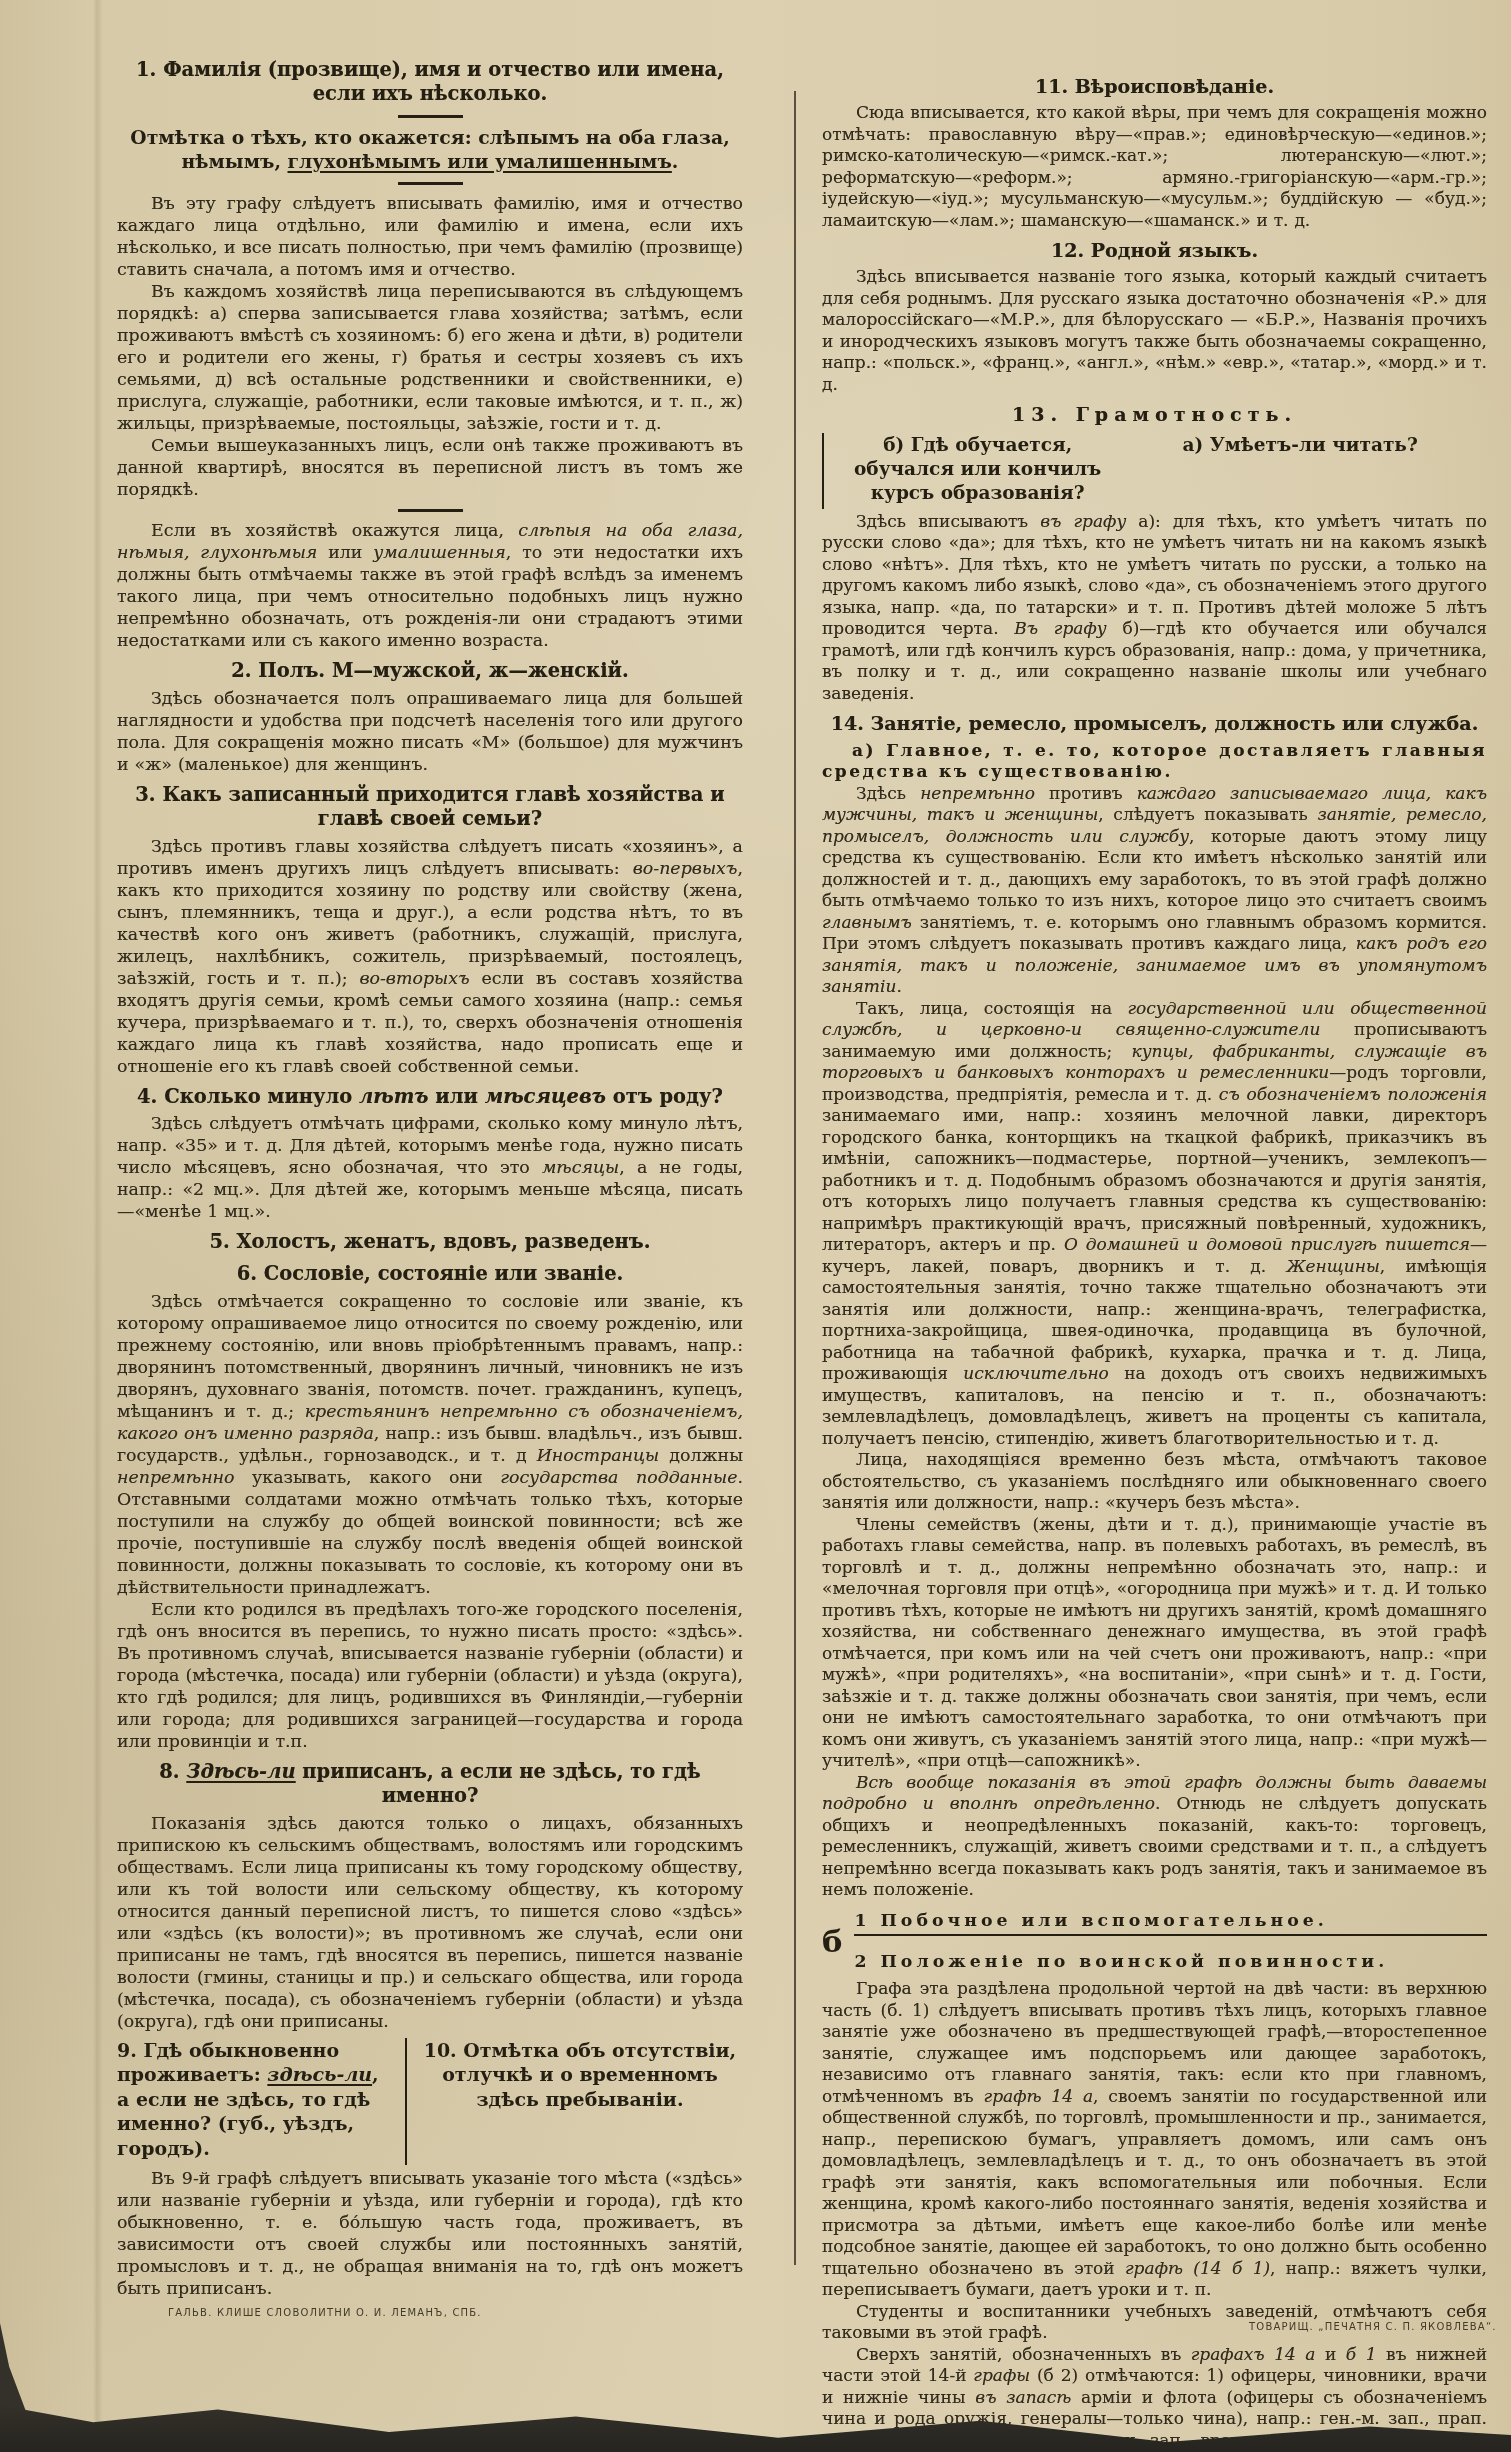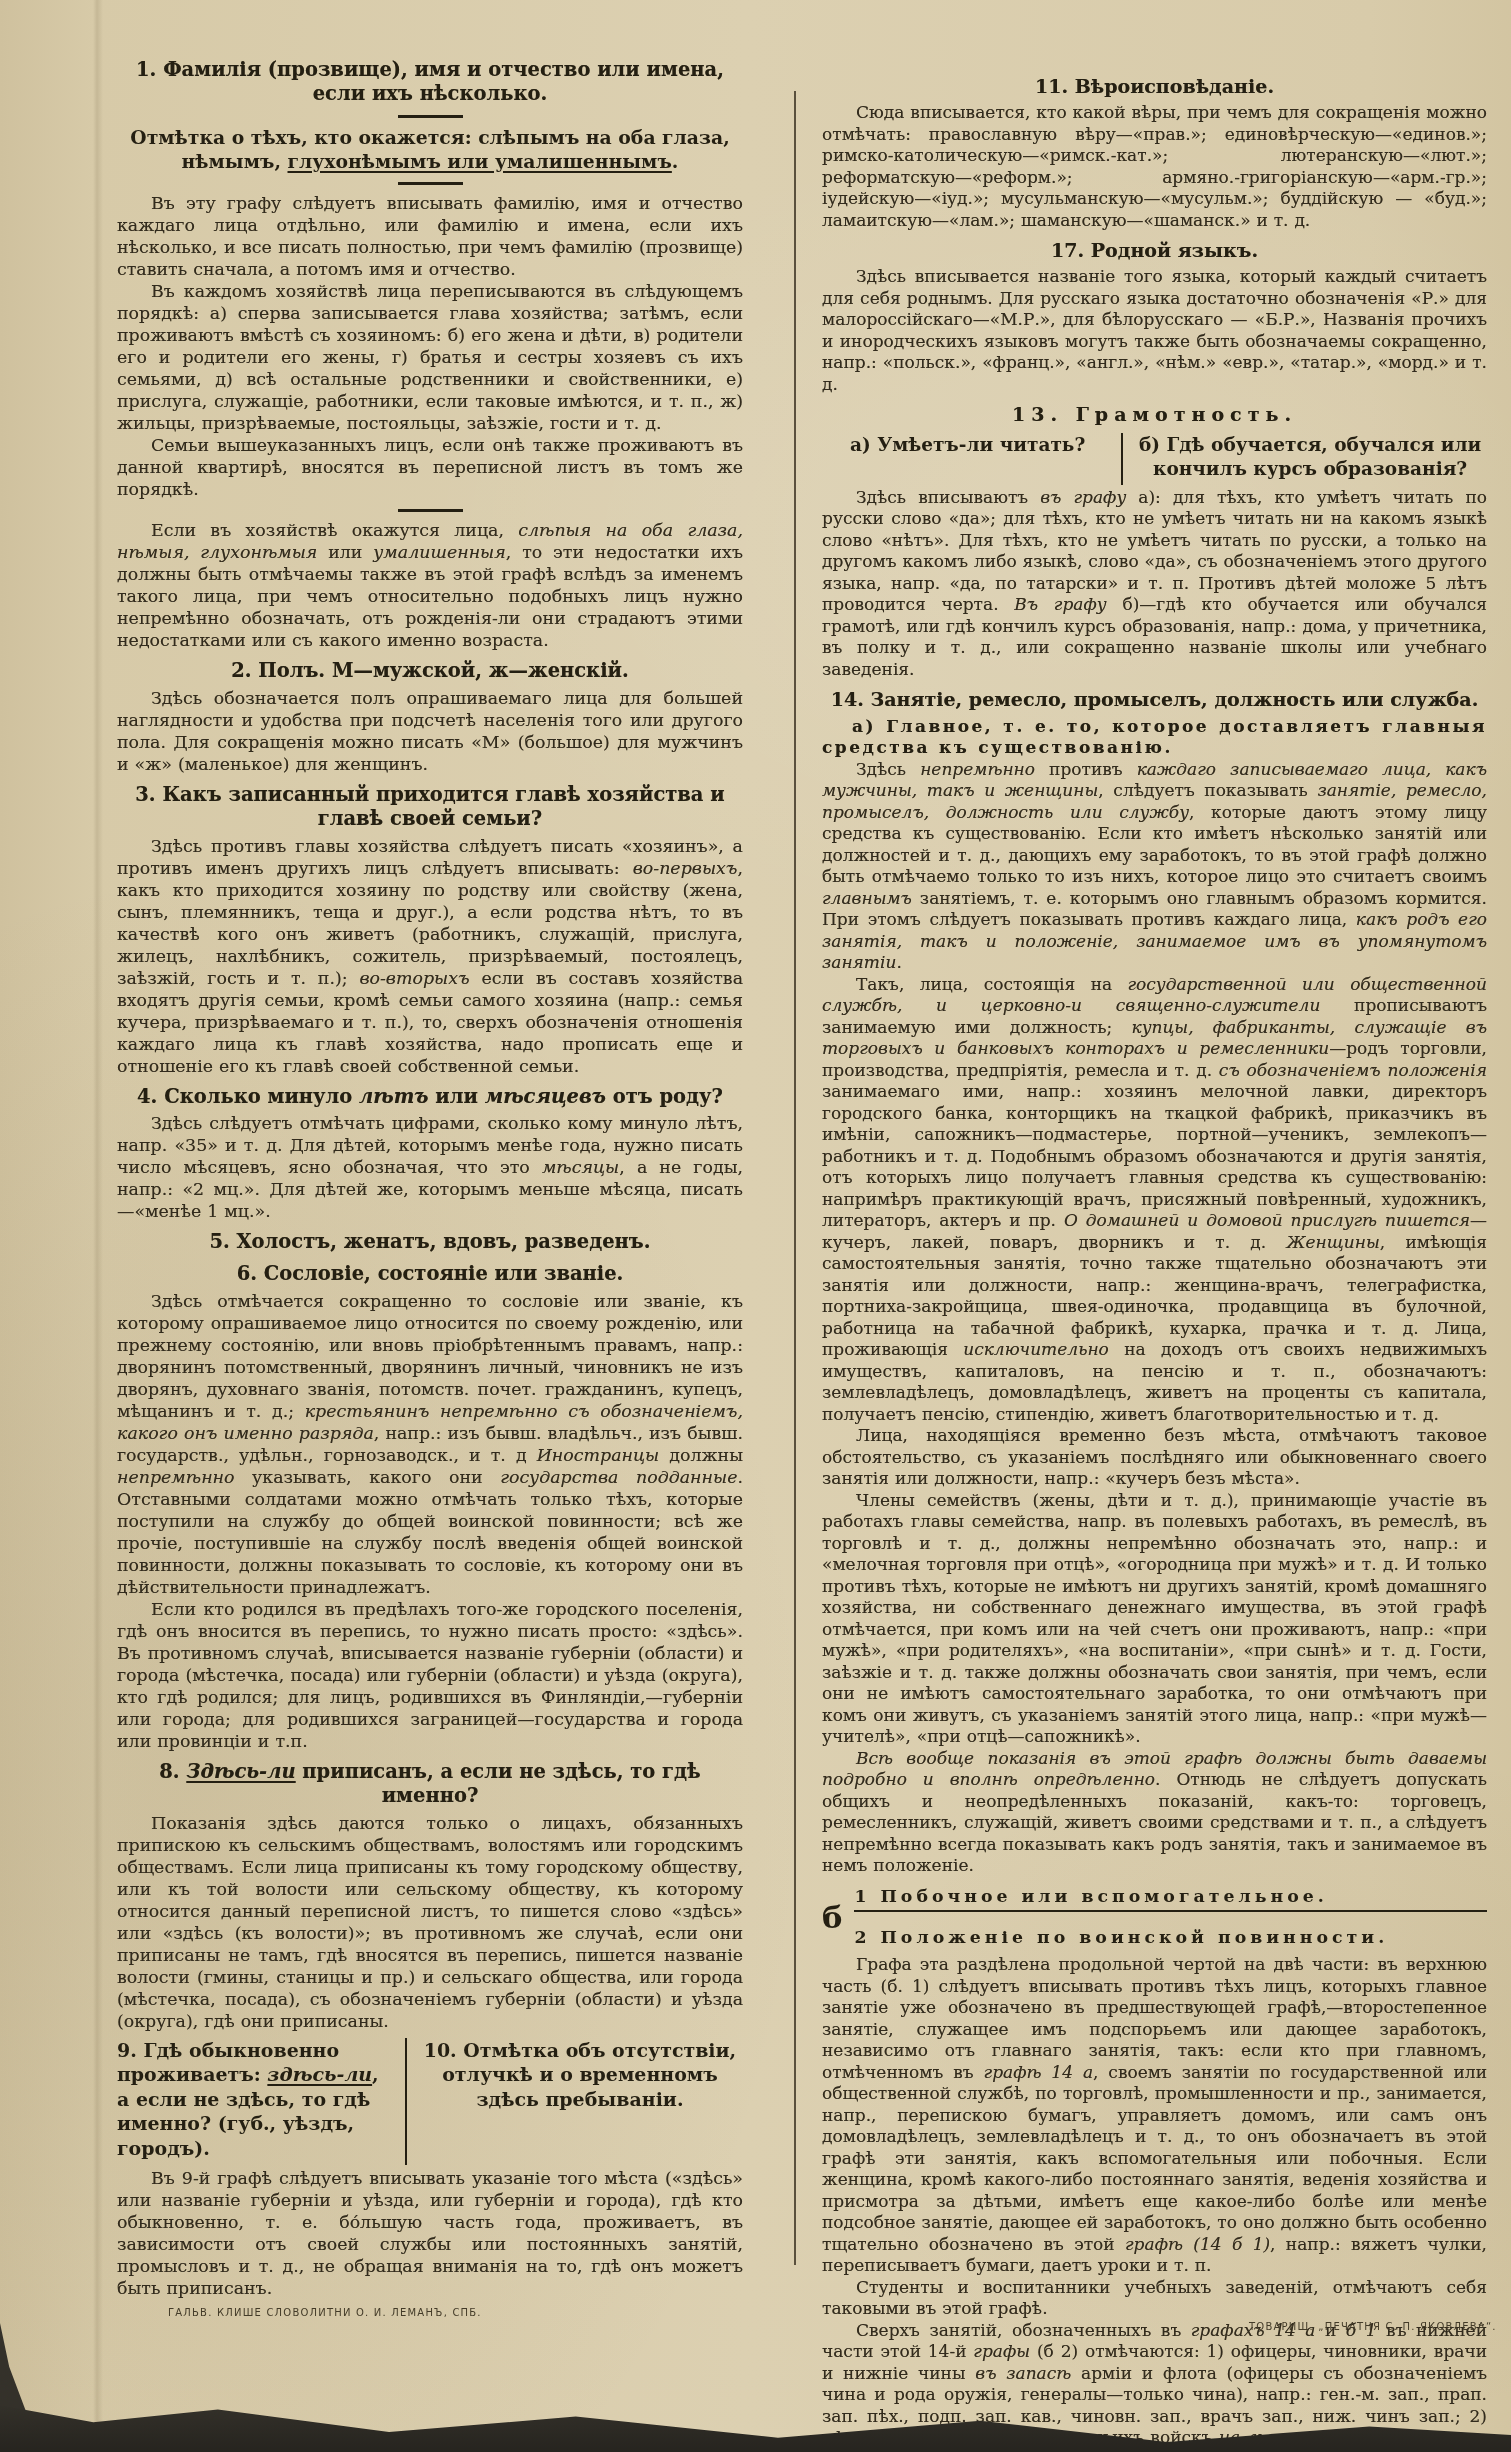--- a/index.html
+++ b/index.html
@@ -96,29 +96,29 @@
         <div class="cell r">
           <div class="hr">10. Отмѣтка объ отсутствіи, отлучкѣ и о временномъ здѣсь пребываніи.</div>
         </div>
       </div>
       <p class="blk-p">Въ 9-й графѣ слѣдуетъ вписывать указаніе того мѣста («здѣсь» или названіе губерніи и уѣзда, или губерніи и города), гдѣ кто обыкновенно, т. е. бо́льшую часть года, проживаетъ, въ зависимости отъ своей службы или постоянныхъ занятій, промысловъ и т. д., не обращая вниманія на то, гдѣ онъ можетъ быть приписанъ.</p>
     </div>
   <div class="divider"></div>
   <div class="col col-right">
       <div class="blk-h">11. Вѣроисповѣданіе.</div>
       <p class="blk-p">Сюда вписывается, кто какой вѣры, при чемъ для сокращенія можно отмѣчать: православную вѣру—«прав.»; единовѣрческую—«единов.»; римско-католическую—«римск.-кат.»; лютеранскую—«лют.»; реформатскую—«реформ.»; армяно.-григоріанскую—«арм.-гр.»; іудейскую—«іуд.»; мусульманскую—«мусульм.»; буддійскую — «буд.»; ламаитскую—«лам.»; шаманскую—«шаманск.» и т. д.</p>
-      <div class="blk-h">17. Родной языкъ.</div>
+      <div class="blk-h">12. Родной языкъ.</div>
       <p class="blk-p">Здѣсь вписывается названіе того языка, который каждый считаетъ для себя роднымъ. Для русскаго языка достаточно обозначенія «Р.» для малороссійскаго—«М.Р.», для бѣлорусскаго — «Б.Р.», Названія прочихъ и инородческихъ языковъ могутъ также быть обозначаемы сокращенно, напр.: «польск.», «франц.», «англ.», «нѣм.» «евр.», «татар.», «морд.» и т. д.</p>
       <div class="blk-h sp">13. Грамотность.</div>
       <div class="split s13" style="grid-template-columns: 45% 55%;">
+        <div class="cell r">
+          <div class="hr">б) Гдѣ обучается, обучался или кончилъ курсъ образованія?</div>
+        </div>
         <div class="cell">
           <div class="hl">а) Умѣетъ-ли читать?</div>
-        </div>
-        <div class="cell r">
-          <div class="hr">б) Гдѣ обучается, обучался или кончилъ курсъ образованія?</div>
         </div>
       </div>
       <p class="blk-p">Здѣсь вписываютъ <i>въ графу</i> а): для тѣхъ, кто умѣетъ читать по русски слово «да»; для тѣхъ, кто не умѣетъ читать ни на какомъ языкѣ слово «нѣтъ». Для тѣхъ, кто не умѣетъ читать по русски, а только на другомъ какомъ либо языкѣ, слово «да», съ обозначеніемъ этого другого языка, напр. «да, по татарски» и т. п. Противъ дѣтей моложе 5 лѣтъ проводится черта. <i>Въ графу</i> б)—гдѣ кто обучается или обучался грамотѣ, или гдѣ кончилъ курсъ образованія, напр.: дома, у причетника, въ полку и т. д., или сокращенно названіе школы или учебнаго заведенія.</p>
       <div class="blk-h">14. Занятіе, ремесло, промыселъ, должность или служба.</div>
       <p class="blk-p bold-spaced">а) Главное, т. е. то, которое доставляетъ главныя средства къ существованію.</p>
       <p class="blk-p">Здѣсь <i>непремѣнно</i> противъ <i>каждаго записываемаго лица, какъ мужчины, такъ и женщины</i>, слѣдуетъ показывать <i>занятіе, ремесло, промыселъ, должность или службу</i>, которые даютъ этому лицу средства къ существованію. Если кто имѣетъ нѣсколько занятій или должностей и т. д., дающихъ ему заработокъ, то въ этой графѣ должно быть отмѣчаемо только то изъ нихъ, которое лицо это считаетъ своимъ <i>главнымъ</i> занятіемъ, т. е. которымъ оно главнымъ образомъ кормится. При этомъ слѣдуетъ показывать противъ каждаго лица, <i>какъ родъ его занятія, такъ и положеніе, занимаемое имъ въ упомянутомъ занятіи</i>.</p>
       <p class="blk-p">Такъ, лица, состоящія на <i>государственной или общественной службѣ, и церковно-и священно-служители</i> прописываютъ занимаемую ими должность; <i>купцы, фабриканты, служащіе въ торговыхъ и банковыхъ конторахъ и ремесленники</i>—родъ торговли, производства, предпріятія, ремесла и т. д. <i>съ обозначеніемъ положенія</i> занимаемаго ими, напр.: хозяинъ мелочной лавки, директоръ городского банка, конторщикъ на ткацкой фабрикѣ, приказчикъ въ имѣніи, сапожникъ—подмастерье, портной—ученикъ, землекопъ—работникъ и т. д. Подобнымъ образомъ обозначаются и другія занятія, отъ которыхъ лицо получаетъ главныя средства къ существованію: напримѣръ практикующій врачъ, присяжный повѣренный, художникъ, литераторъ, актеръ и пр. <i>О домашней и домовой прислугѣ пишется</i>—кучеръ, лакей, поваръ, дворникъ и т. д. <i>Женщины</i>, имѣющія самостоятельныя занятія, точно также тщательно обозначаютъ эти занятія или должности, напр.: женщина-врачъ, телеграфистка, портниха-закройщица, швея-одиночка, продавщица въ булочной, работница на табачной фабрикѣ, кухарка, прачка и т. д. Лица, проживающія <i>исключительно</i> на доходъ отъ своихъ недвижимыхъ имуществъ, капиталовъ, на пенсію и т. п., обозначаютъ: землевладѣлецъ, домовладѣлецъ, живетъ на проценты съ капитала, получаетъ пенсію, стипендію, живетъ благотворительностью и т. д.</p>
       <p class="blk-p">Лица, находящіяся временно безъ мѣста, отмѣчаютъ таковое обстоятельство, съ указаніемъ послѣдняго или обыкновеннаго своего занятія или должности, напр.: «кучеръ безъ мѣста».</p>
       <p class="blk-p">Члены семействъ (жены, дѣти и т. д.), принимающіе участіе въ работахъ главы семейства, напр. въ полевыхъ работахъ, въ ремеслѣ, въ торговлѣ и т. д., должны непремѣнно обозначать это, напр.: и «мелочная торговля при отцѣ», «огородница при мужѣ» и т. д. И только противъ тѣхъ, которые не имѣютъ ни другихъ занятій, кромѣ домашняго хозяйства, ни собственнаго денежнаго имущества, въ этой графѣ отмѣчается, при комъ или на чей счетъ они проживаютъ, напр.: «при мужѣ», «при родителяхъ», «на воспитаніи», «при сынѣ» и т. д. Гости, заѣзжіе и т. д. также должны обозначать свои занятія, при чемъ, если они не имѣютъ самостоятельнаго заработка, то они отмѣчаютъ при комъ они живутъ, съ указаніемъ занятій этого лица, напр.: «при мужѣ—учителѣ», «при отцѣ—сапожникѣ».</p>
       <p class="blk-p"><i>Всѣ вообще показанія въ этой графѣ должны быть даваемы подробно и вполнѣ опредѣленно</i>. Отнюдь не слѣдуетъ допускать общихъ и неопредѣленныхъ показаній, какъ-то: торговецъ, ремесленникъ, служащій, живетъ своими средствами и т. п., а слѣдуетъ непремѣнно всегда показывать какъ родъ занятія, такъ и занимаемое въ немъ положеніе.</p>

